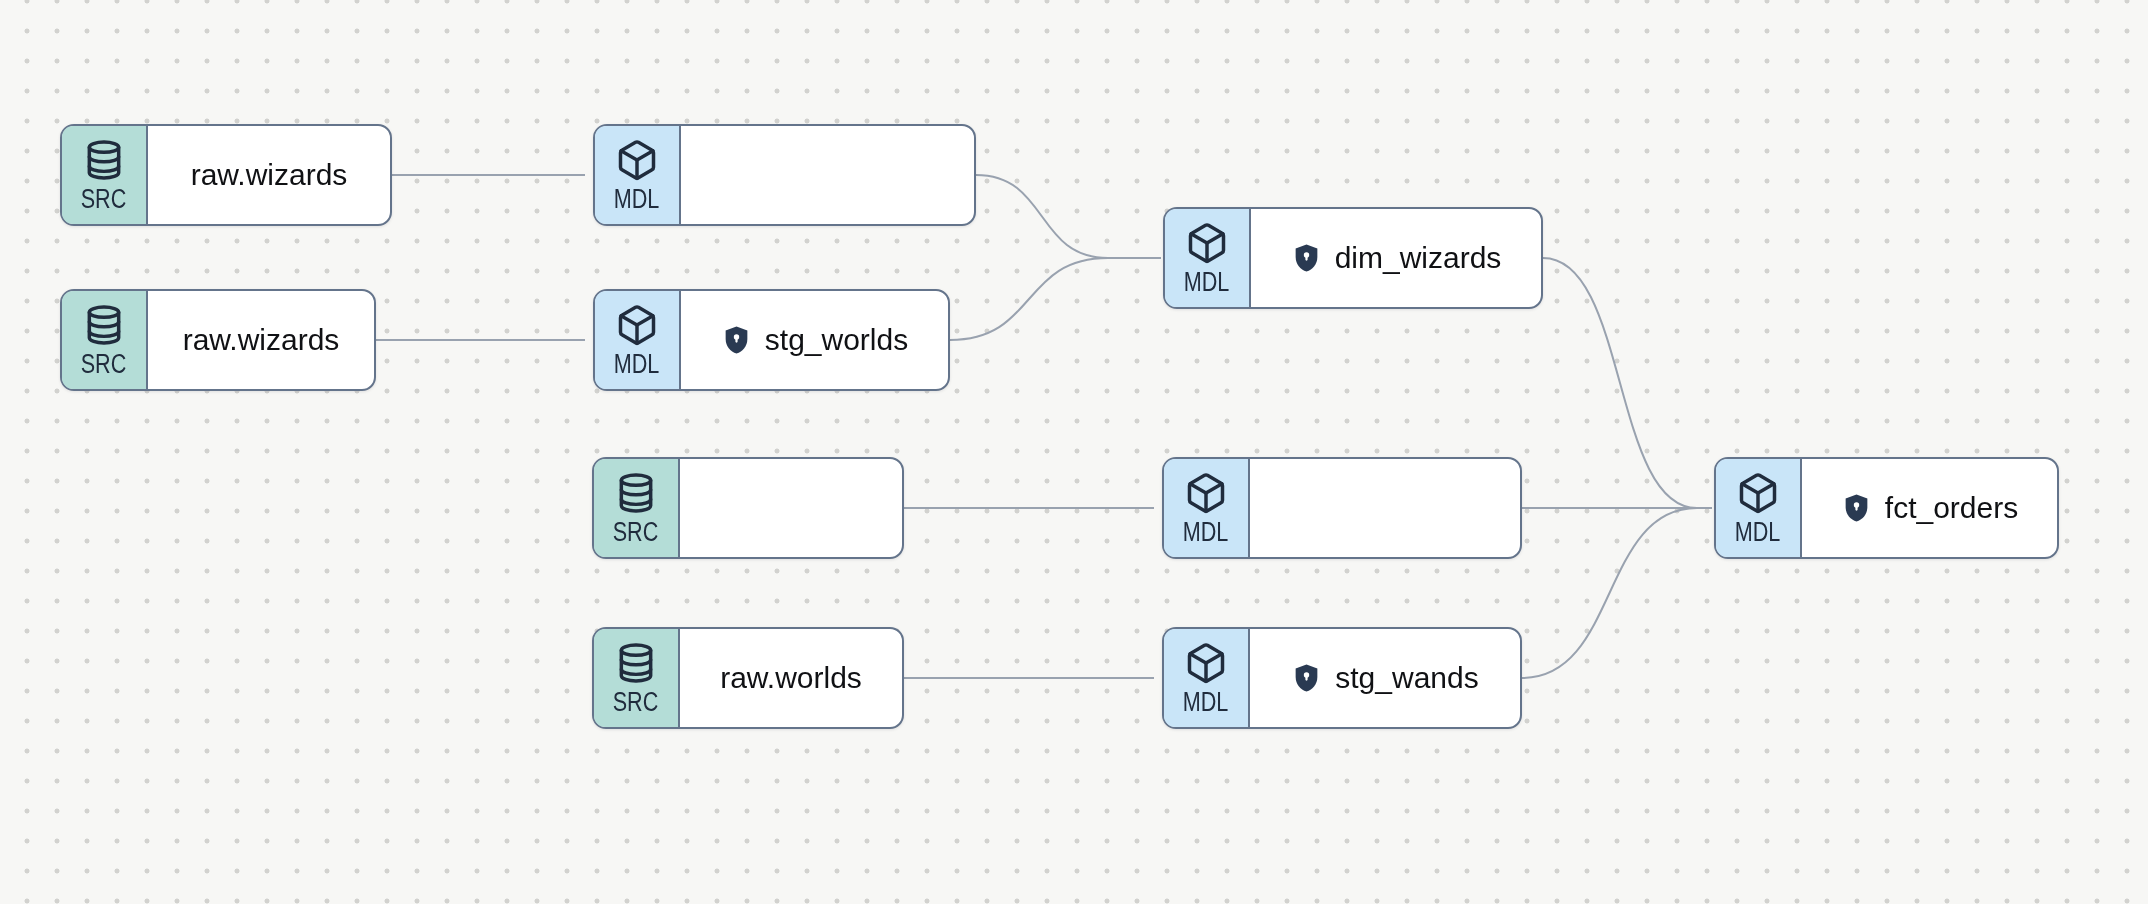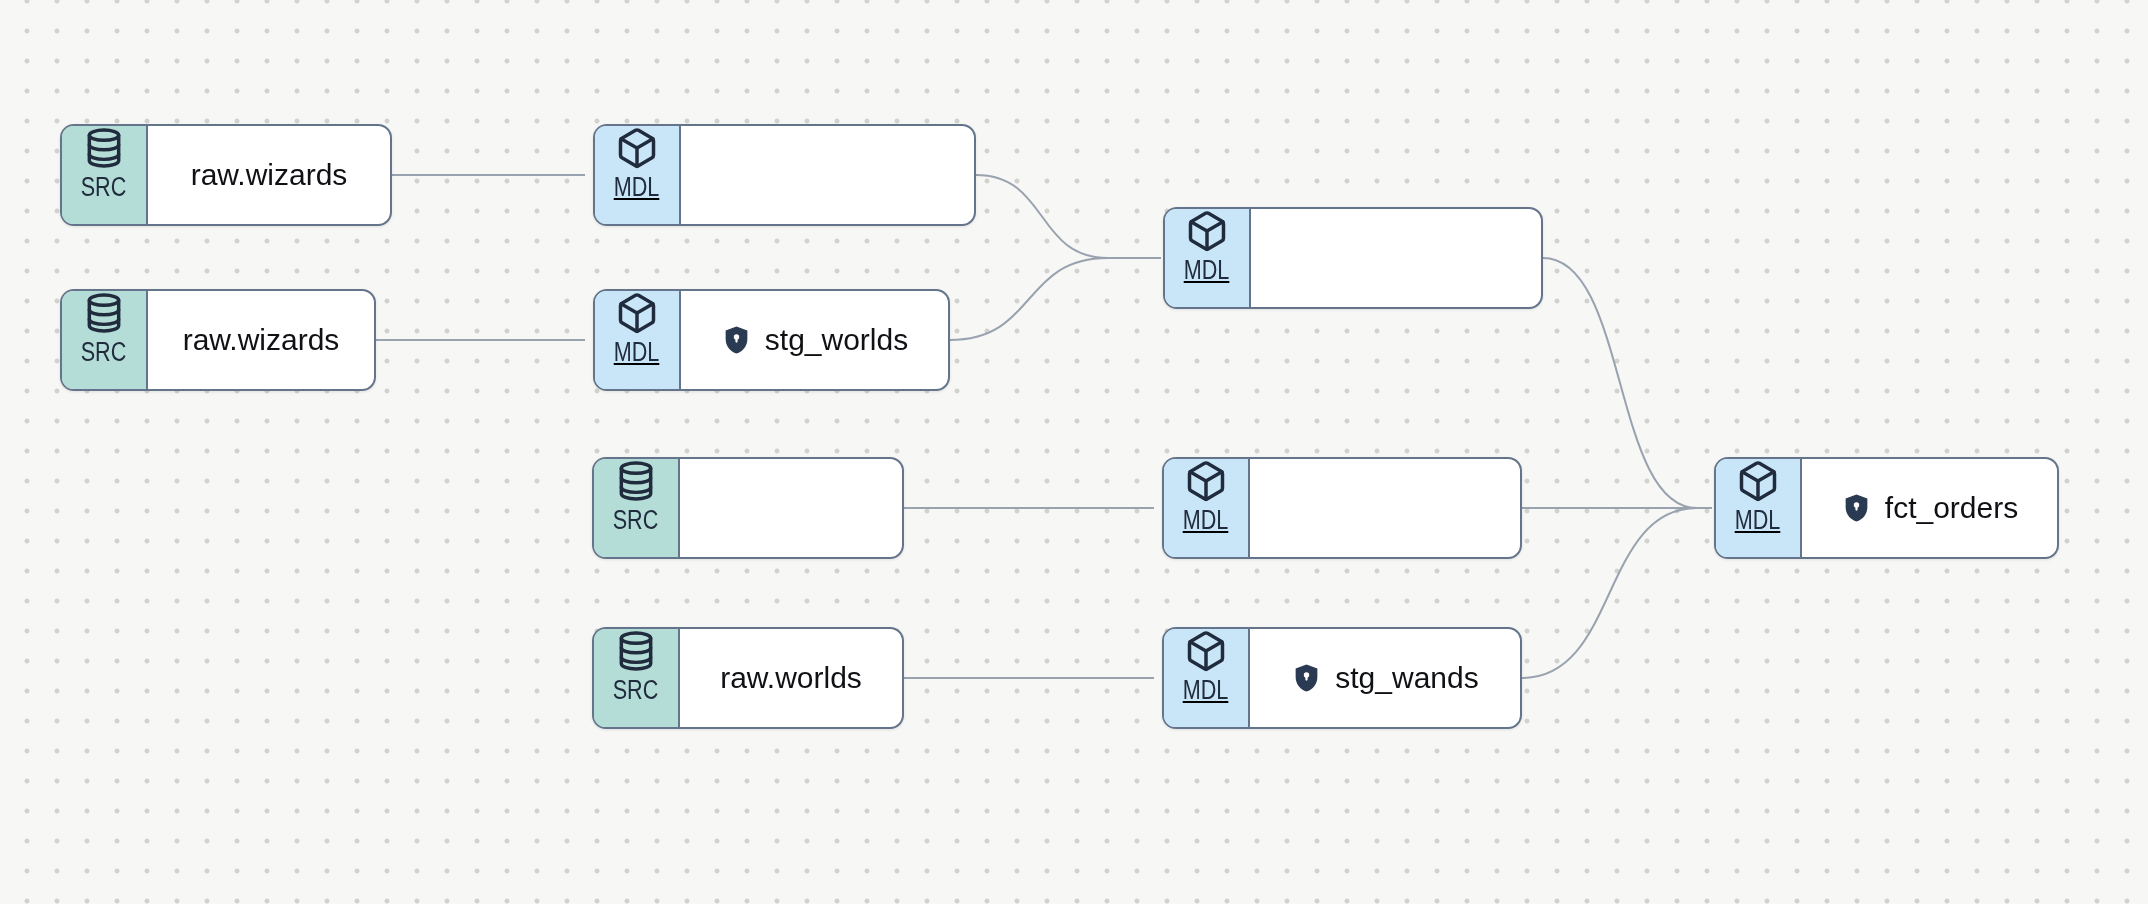--- a/index.html
+++ b/index.html
@@ -26,27 +26,27 @@
     box-shadow:0 1px 3px rgba(16,24,40,.10);
     box-sizing:border-box;
     cursor:pointer;
   }
   .badge{
     width:84px;
     flex:0 0 84px;
     display:flex;
     flex-direction:column;
     align-items:center;
-    justify-content:flex-start;
+    justify-content:center;
     gap:2px;
     border-right:2px solid #64748b;
     border-radius:11px 0 0 11px;
   }
   .badge.src{background:#b4ddd7;}
-  .badge.mdl{background:#c9e5f8;text-decoration:underline;}
+  .badge.mdl{background:#c9e5f8;}
   .badge-icon{display:flex;align-items:center;justify-content:center;}
   .badge-icon svg{width:44px;height:44px;stroke:#202c3d;stroke-width:1.9;fill:none;stroke-linecap:round;stroke-linejoin:round;}
   .badge-label{
     font-size:27px;
     font-weight:500;
     color:#202c3d;
     letter-spacing:0px;
     transform:scaleX(0.8);
     line-height:1;
     margin-top:2px;
@@ -157,20 +157,30 @@
     <div class="badge mdl">
       <span class="badge-icon">
           <svg viewBox="0 0 24 24">
             <path d="M21 16V8a1.6 1.6 0 0 0-.8-1.38l-7.4-4.27a1.6 1.6 0 0 0-1.6 0L3.8 6.62A1.6 1.6 0 0 0 3 8v8a1.6 1.6 0 0 0 .8 1.38l7.4 4.27a1.6 1.6 0 0 0 1.6 0l7.4-4.27A1.6 1.6 0 0 0 21 16z"></path>
             <path d="M3.27 6.96L12 12.01l8.73-5.05"></path>
             <path d="M12 22.08V12"></path>
           </svg>
         </span>
       <span class="badge-label">MDL</span>
     </div>
+    <div class="body">
+      <span class="shield">
+          <svg viewBox="0 0 24 25">
+            <path d="M12 1.6l8.4 3.1v6.6c0 5.7-3.6 9.8-8.4 11.3-4.8-1.5-8.4-5.6-8.4-11.3V4.7L12 1.6z" fill="#2a3a52"></path>
+            <circle cx="12" cy="9.7" r="2.1" fill="#ffffff"></circle>
+            <rect x="11.15" y="10.6" width="1.7" height="3.6" rx="0.85" fill="#ffffff"></rect>
+          </svg>
+        </span>
+      <span class="title">dim_wizards</span>
+    </div>
   </div>
     <div class="node" style="left: 592px; top: 457px; width: 312px;">
     <div class="badge src">
       <span class="badge-icon">
           <svg viewBox="0 0 24 24">
             <ellipse cx="12" cy="5" rx="8" ry="2.8"></ellipse>
             <path d="M4 5v14c0 1.55 3.58 2.8 8 2.8s8-1.25 8-2.8V5"></path>
             <path d="M20 10.2c0 1.55-3.58 2.8-8 2.8s-8-1.25-8-2.8"></path>
             <path d="M20 15.4c0 1.55-3.58 2.8-8 2.8s-8-1.25-8-2.8"></path>
           </svg>

